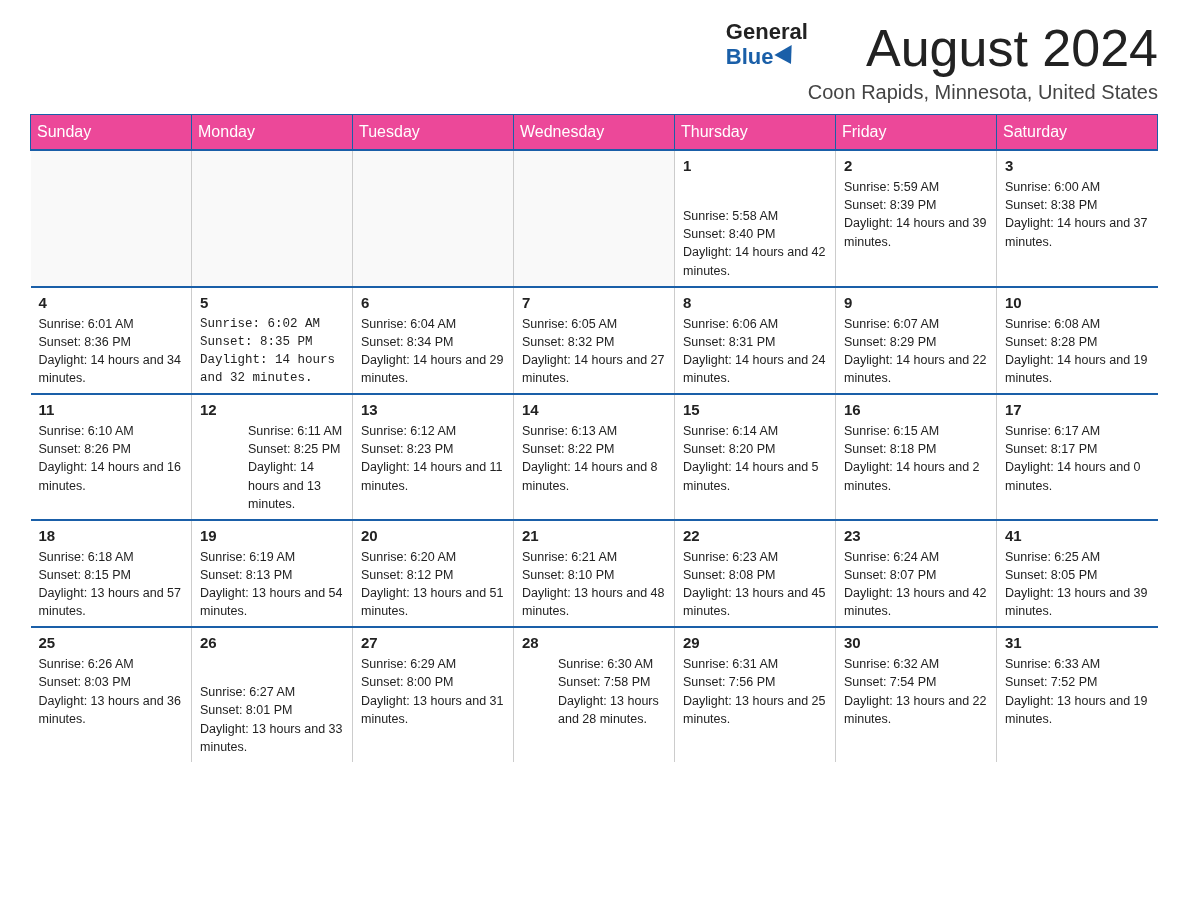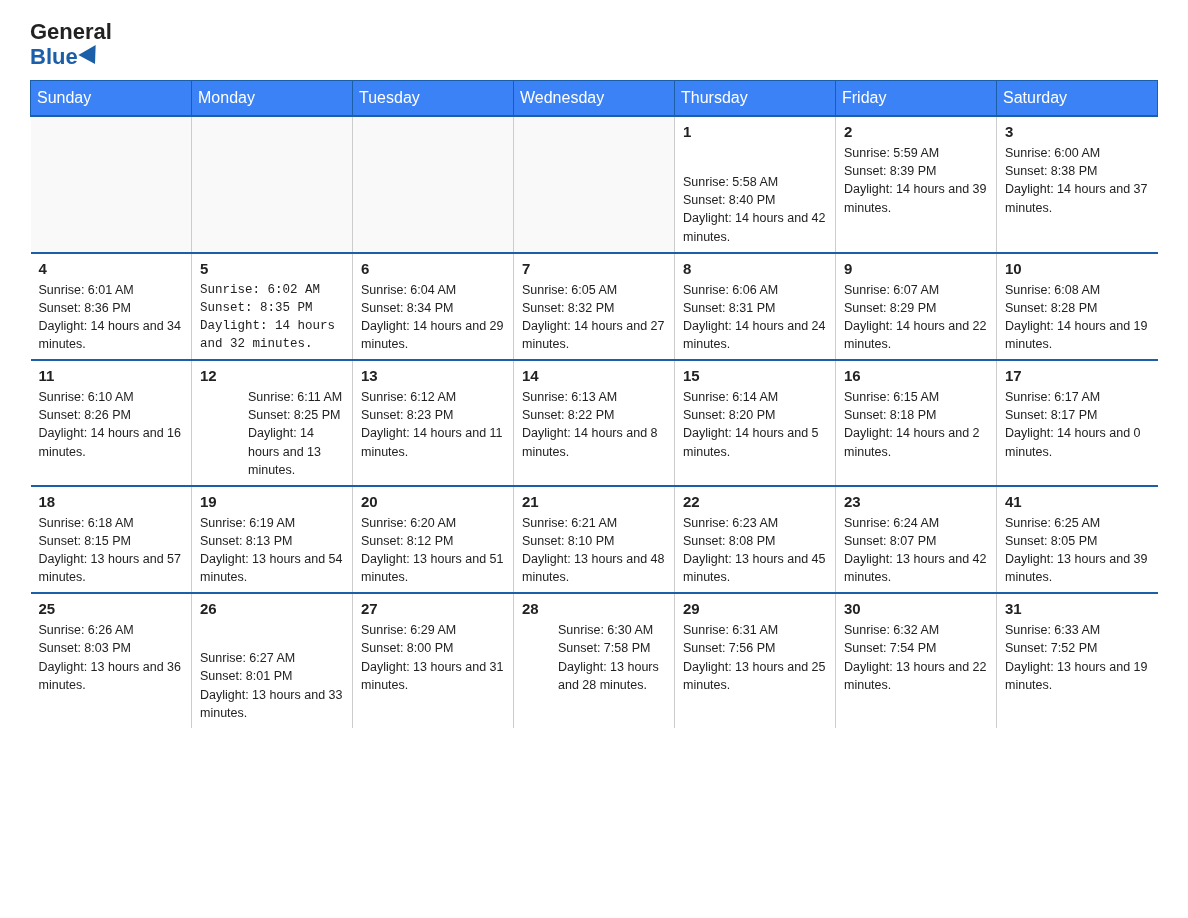--- a/index.html
+++ b/index.html
@@ -4,21 +4,21 @@
   <style>
     * { box-sizing: border-box; margin: 0; padding: 0; }
     body {
       font-family: Arial, sans-serif;
       background: #fff;
       padding: 20px 30px;
       color: #222;
     }
     .header {
       display: flex;
-      justify-content: flex-start;
+      justify-content: flex-end;
       align-items: flex-start;
       margin-bottom: 10px;
     }
     .logo {
       display: flex;
       flex-direction: column;
       align-items: flex-start;
     }
     .logo-general {
       font-size: 22px;
@@ -55,21 +55,21 @@
       font-size: 20px;
       color: #444;
       margin-top: 4px;
     }
     .calendar {
       width: 100%;
       border-collapse: collapse;
       margin-top: 10px;
     }
     .calendar thead tr {
-      background-color: #3b82f6;
+      background-color: #ec4899;
       color: #fff;
     }
     .calendar thead th {
       padding: 8px 6px;
       font-size: 16px;
       font-weight: normal;
       text-align: left;
       border: 1px solid #1a5fa8;
     }
     .calendar tbody tr {
@@ -108,20 +108,22 @@
 
 <div class="header">
   <div class="logo">
     <div class="logo-general">General</div>
     <div class="logo-blue">
       <span>Blue</span>
       <div class="logo-triangle"></div>
     </div>
   </div>
   <div class="title-section">
+    <div class="month-title">August 2024</div>
+    <div class="location">Coon Rapids, Minnesota, United States</div>
   </div>
 </div>
 
 <table class="calendar">
   <thead>
     <tr>
     <th>Sunday</th>
         <th>Monday</th>
         <th>Tuesday</th>
         <th>Wednesday</th>

